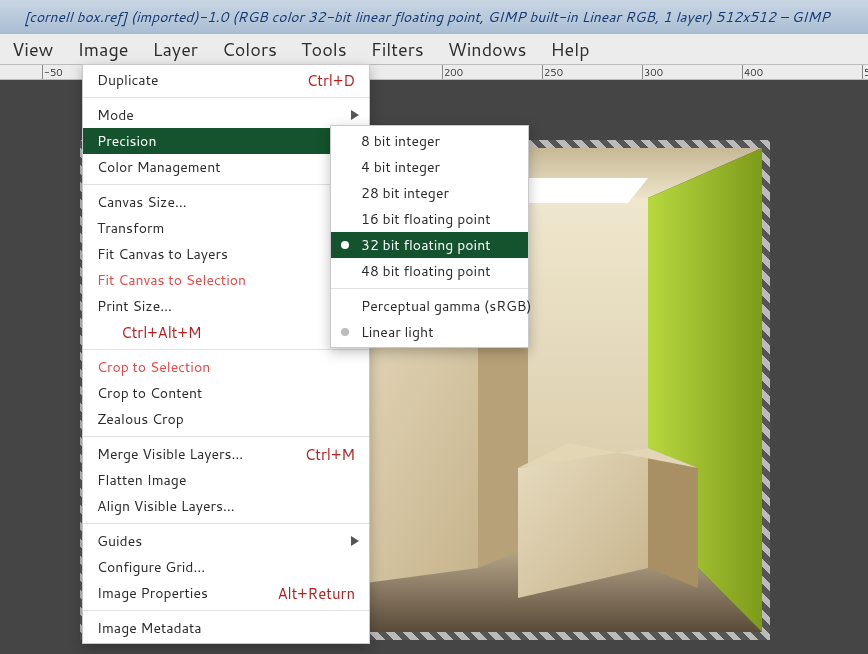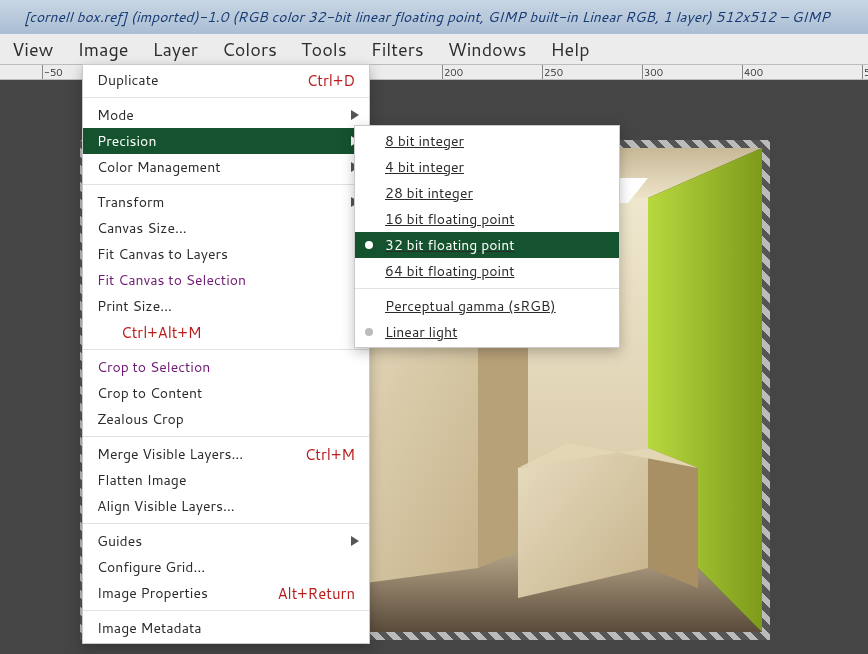--- a/index.html
+++ b/index.html
@@ -16,35 +16,35 @@
 
   .canvas-wrap { position:absolute; left:0; right:0; top:80px; bottom:0; }
   .canvas-border { position:absolute; left:80px; top:60px; width:690px; height:500px;
     border:8px dashed #777; border-image: repeating-linear-gradient(45deg,#555 0 6px,#bbb 6px 12px) 8; }
   svg.scene { position:absolute; left:88px; top:68px; width:674px; height:484px; }
 
   .menu-popup { position:absolute; background:#fff; border:1px solid #c9c9c9; box-shadow:0 4px 12px rgba(0,0,0,.25); font-size:14px; color:#2b2b2b; padding:2px 0; }
   .menu-popup .row { display:flex; align-items:center; height:26px; padding:0 14px; gap:8px; position:relative; white-space:nowrap; }
   .menu-popup .row .label { flex:1; }
   .menu-popup .row .accel { color:#b91c1c; font-size:15px; margin-left:24px; }
-  .menu-popup .row.disabled { color:#701a75; }
+  .menu-popup .row.disabled { color:#ef4444; }
   .menu-popup .row.highlight { background:#14532d; color:#fff; }
   .menu-popup .sep { height:1px; background:#e1e1e1; margin:4px 0; }
   .menu-popup .row .arrow { position:absolute; right:10px; }
   .arrow svg path { fill:#555; }
   .row.highlight .arrow svg path { fill:#fff; }
 
   .submenu .row { padding-left:30px; }
   .radio-dot { position:absolute; left:10px; width:8px; height:8px; border-radius:50%; }
   .radio-dot.on { background:#2b2b2b; }
   .row.highlight .radio-dot.on { background:#fff; }
   .radio-dot.dim { background:#bcbcbc; }
 
   #image-menu { left:54px; top:64px; width:288px;margin-left:28px; }
-  #precision-menu { left:354px; top:125px; width:266px;text-decoration:underline; }
+  #precision-menu { left:330px; top:125px; width:199px; }
 </style>
 </head>
 <body>
 
 <div class="titlebar">
   <span>[cornell box.ref] (imported)-1.0 (RGB color 32-bit linear floating point, GIMP built-in Linear RGB, 1 layer) 512x512 – GIMP</span>
 </div>
 
 <div class="menubar">
   <div class="menu-item">View</div>
@@ -158,28 +158,28 @@
         </svg></span>
   </div>
   <div class="row">
     <span class="label">Color Management</span>
     <span class="arrow"><svg width="8" height="10">
           <path d="M0 0 L8 5 L0 10 Z"></path>
         </svg></span>
   </div>
   <div class="sep"></div>
   <div class="row">
+      <span class="label">Canvas Size…</span>
+    </div>
+  <div class="row">
     <span class="label">Transform</span>
     <span class="arrow"><svg width="8" height="10">
           <path d="M0 0 L8 5 L0 10 Z"></path>
         </svg></span>
   </div>
-  <div class="row">
-      <span class="label">Canvas Size…</span>
-    </div>
   <div class="row">
       <span class="label">Fit Canvas to Layers</span>
     </div>
   <div class="row disabled">
       <span class="label">Fit Canvas to Selection</span>
     </div>
   <div class="row">
       <span class="label">Print Size…</span>
     </div>
   <div class="row">
@@ -237,21 +237,21 @@
       <span class="label">28 bit integer</span>
     </div>
   <div class="row">
       <span class="label">16 bit floating point</span>
     </div>
   <div class="row highlight">
     <span class="radio-dot on"></span>
     <span class="label">32 bit floating point</span>
   </div>
   <div class="row">
-      <span class="label">64 bit floating point</span>
+      <span class="label">48 bit floating point</span>
     </div>
   <div class="sep"></div>
   <div class="row">
       <span class="label">Perceptual gamma (sRGB)</span>
     </div>
   <div class="row">
     <span class="radio-dot dim"></span>
     <span class="label">Linear light</span>
   </div>
 </div>

